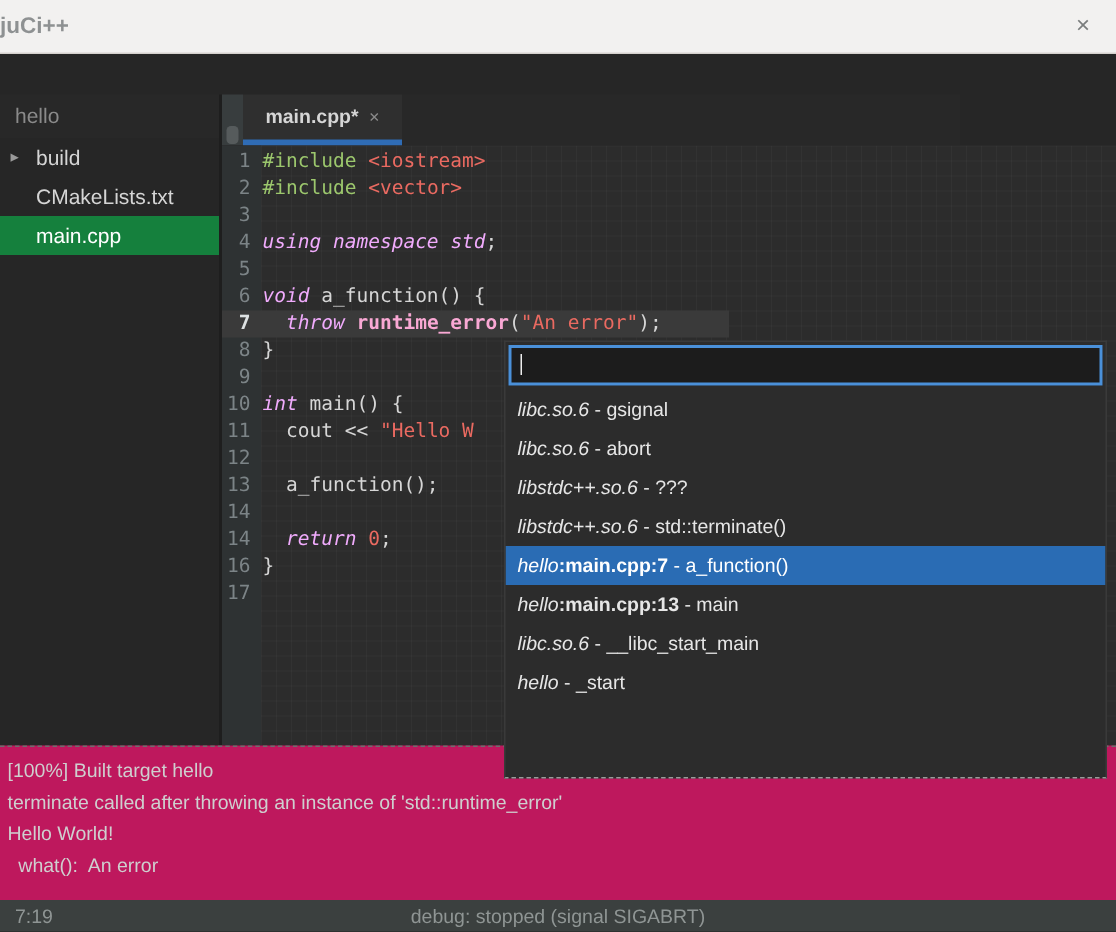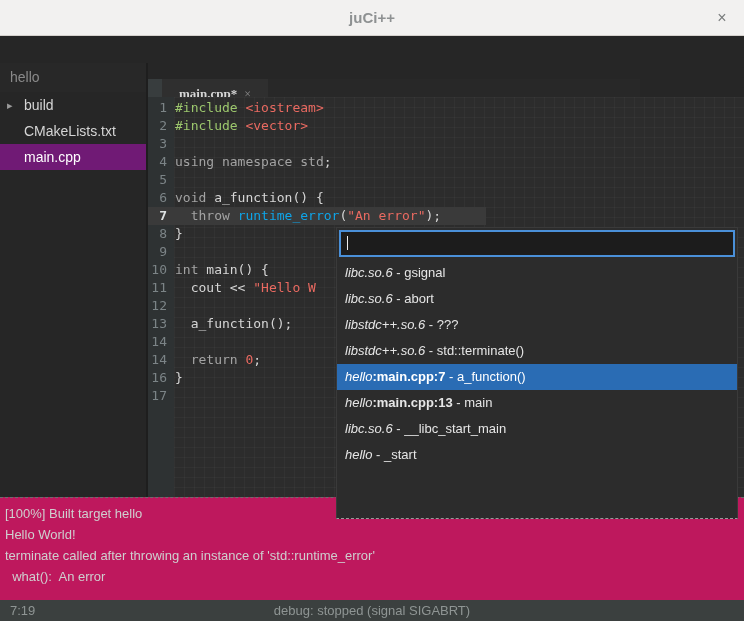--- a/index.html
+++ b/index.html
@@ -2,43 +2,43 @@
 <html><head>
 <meta charset="utf-8">
 <style>
   html,body{margin:0;padding:0;width:744px;height:621px;overflow:hidden;
     font-family:"Liberation Sans",sans-serif;background:#1e1e1e;}
   .win{position:absolute;inset:0;background:#262626;}
 
   
   .titlebar{position:absolute;left:0;top:0;width:744px;height:36px;background:#f2f1f0;
     border-bottom:1px solid #d5d1cd;box-sizing:border-box;}
-  .titlebar .title{position:absolute;left:0;right:0;top:9px;text-align:center;
+  .titlebar .title{position:absolute;left:0;right:0;top:9px;
     font-size:15px;font-weight:bold;color:#8e9192;}
   .titlebar .close{position:absolute;right:12px;top:8px;font-size:16px;color:#7a7d7d;
     width:20px;height:20px;text-align:center;line-height:20px;cursor:default;}
 
   
   .menubar{position:absolute;left:0;top:36px;width:744px;height:27px;background:#3b403f;
     display:flex;align-items:center;padding-left:2px;box-sizing:border-box;}
   .menu-item{color:#c3c7c6;font-size:14px;padding:0 10px;line-height:27px;}
 
   
   .sidebar{position:absolute;left:0;top:63px;width:148px;height:434px;background:#262626;
     border-right:2px solid #1e1e1e;box-sizing:border-box;}
   .side-header{height:29px;line-height:29px;padding-left:10px;color:#8a8a8a;font-size:14px;
     background:#282828;}
   .tree-row{height:26px;line-height:26px;color:#d5d5d5;font-size:14px;position:relative;}
   .tree-row .expander{position:absolute;left:7px;top:0;color:#9a9a9a;font-size:11px;}
   .tree-row .lbl{position:absolute;left:24px;top:0;white-space:nowrap;}
-  .tree-row.selected{background:#701a75;color:#ffffff;}
+  .tree-row.selected{background:#15803d;color:#ffffff;}
 
   
   .notebook{position:absolute;left:148px;top:63px;width:596px;height:434px;}
-  .tabbar{position:absolute;left:0;top:16px;width:492px;height:34px;background:#282828;font-family:Liberation Serif, serif;}
+  .tabbar{position:absolute;left:0;top:0;width:492px;height:34px;background:#282828;}
   .tabbar-strip{position:absolute;left:0;top:0;width:14px;height:34px;background:#383d3e;}
   .tabbar-strip .thumb{position:absolute;left:3px;top:21px;width:8px;height:12px;
     border-radius:3px;background:#565b5c;}
   .tab{position:absolute;left:14px;top:0;width:106px;height:34px;background:#2f2f2f;
     border-bottom:4px solid #2f6cb5;box-sizing:border-box;text-align:center;}
   .tab .tab-label{font-size:13px;font-weight:bold;color:#d6d6d6;line-height:30px;}
   .tab .tab-close{font-size:12px;color:#8a8a8a;margin-left:7px;}
 
   
   .editor{position:absolute;left:0;top:34px;width:676px;height:400px;background:#2c2c2c;
@@ -52,22 +52,22 @@
   .code-lines{position:absolute;left:0;top:2px;width:100%;
     font-family:"DejaVu Sans Mono",monospace;font-size:13px;}
   .code-line{height:18px;line-height:18px;white-space:pre;position:relative;}
   .line-no{display:inline-block;width:19px;text-align:right;margin-right:8px;
     color:#7c8487;}
   .code-line.cur .line-no{color:#dde1e2;font-weight:bold;}
   .tk-def{color:#d6d6d6;}
   .tk-pp{color:#9cc76d;}
   .tk-str{color:#ea6a61;}
   .tk-num{color:#ea6a61;}
-  .tk-kw{color:#a3a3a3;}
-  .tk-kwb{color:#0ea5e9;font-weight:normal;}
+  .tk-kw{color:#f0abfc;font-style:italic;}
+  .tk-kwb{color:#f9a8d4;font-weight:bold;}
 
   
   .minimap{position:absolute;right:0;top:0;width:80px;height:100%;background:#282828;}
   .minimap-slider{position:absolute;left:0;top:3px;width:80px;height:23px;background:#27598e;}
   .minimap-slider::before{content:"";position:absolute;left:3px;top:3px;width:52px;height:16px;
     background:repeating-linear-gradient(rgba(200,225,255,.5) 0 1px,transparent 1px 3px);}
 
   
   .popup{position:absolute;left:336px;top:227px;width:402px;height:292px;background:#2c2c2c;
     border:1px solid #3a3a3a;border-bottom:1px dashed #9a9a9a;box-sizing:border-box;z-index:20;}
@@ -169,22 +169,22 @@
         <div class="frame-item"><em>libstdc++.so.6</em><span> - std::terminate()</span></div>
         <div class="frame-item selected"><em>hello</em><b>:main.cpp:7</b><span> - a_function()</span></div>
         <div class="frame-item"><em>hello</em><b>:main.cpp:13</b><span> - main</span></div>
         <div class="frame-item"><em>libc.so.6</em><span> - __libc_start_main</span></div>
         <div class="frame-item"><em>hello</em><span> - _start</span></div>
       </div>
   </div>
 
   <div class="output" id="out">
       <div class="out-line">[100%] Built target hello</div>
+      <div class="out-line">terminate called after throwing an instance of 'std::runtime_error'</div>
       <div class="out-line">Hello World!</div>
-      <div class="out-line">terminate called after throwing an instance of 'std::runtime_error'</div>
       <div class="out-line">  what():  An error</div>
     </div>
 
   <div class="statusbar">
     <div class="pos">7:19</div>
     <div class="dbg">debug: stopped (signal SIGABRT)</div>
   </div>
 
 </div>
 

